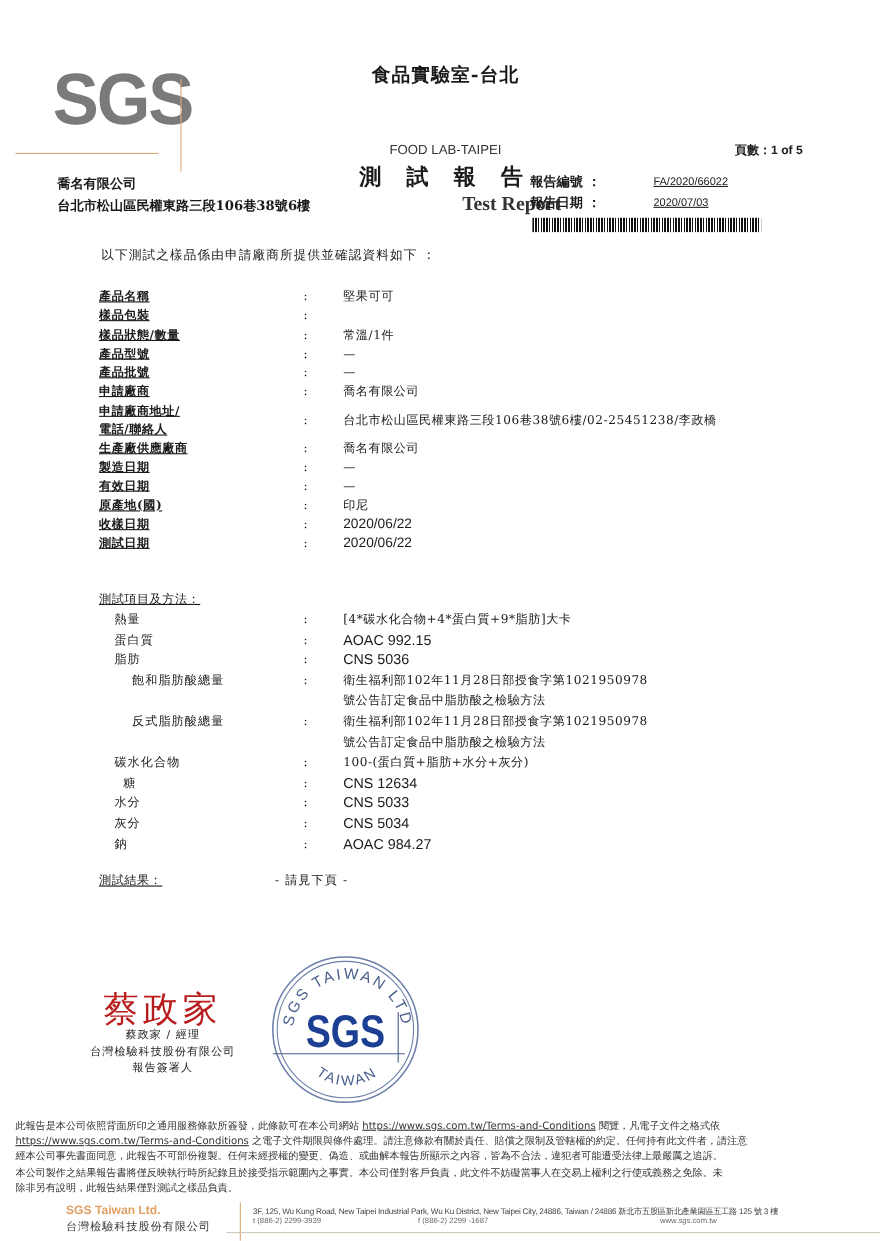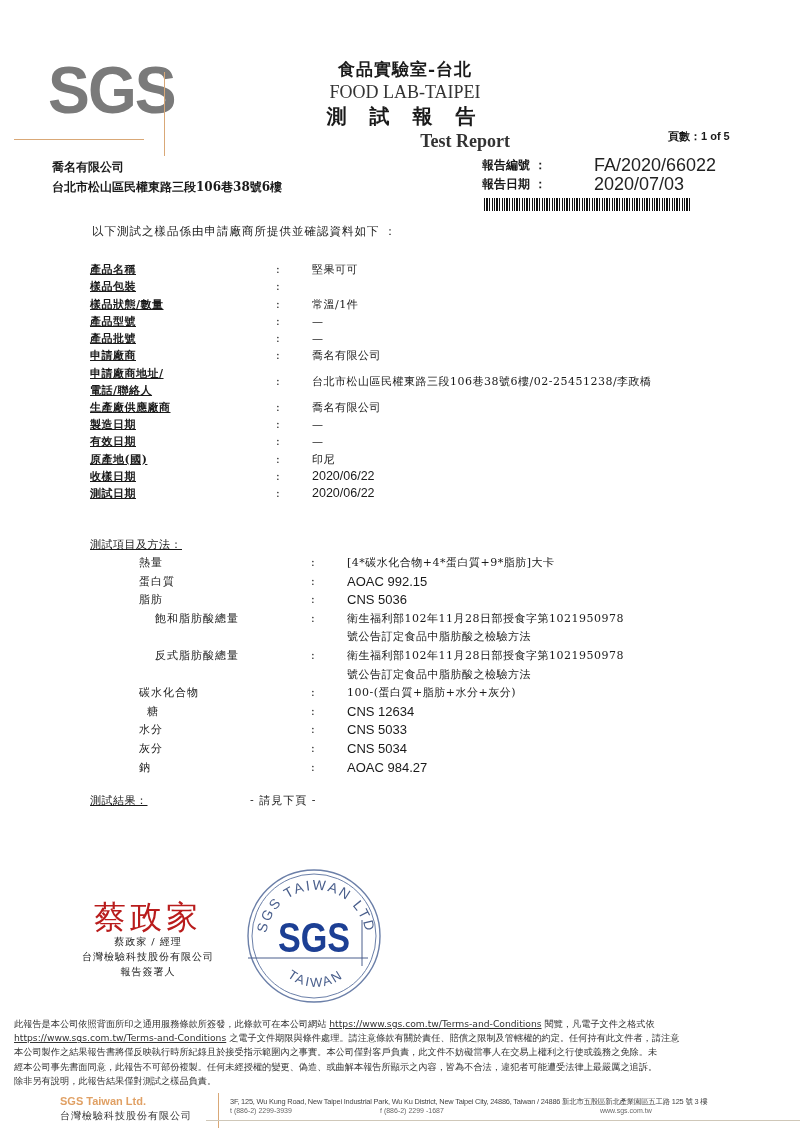--- a/index.html
+++ b/index.html
@@ -10,54 +10,54 @@
 
   
   .logo { left: 48px; top: 60px; width: 120px; height: 64px; }
   .logo-text { position: absolute; left: 0; top: -2px; font-family: "Liberation Sans", sans-serif; font-weight: bold; font-size: 66px; letter-spacing: -2px; color: #7a7a7a; line-height: 64px; transform: scaleX(0.95); transform-origin: left; }
   .logo-hline { position: absolute; left: -34px; top: 79px; width: 130px; height: 1px; background: #d9a877; }
   .logo-vline { position: absolute; left: 116px; top: 12px; width: 1px; height: 84px; background: #d9a877; }
 
   
   .title-block { left: 300px; top: 58px; width: 210px; text-align: center; }
   .t-cn1 { font-size: 17px; font-weight: bold; letter-spacing: 1px; line-height: 22px; }
-  .t-en1 { font-family: Liberation Serif, serif; font-size: 18px; line-height: 24px; color: #333; }
+  .t-en1 { font-family: Liberation Sans, sans-serif; font-size: 12px; line-height: 24px; color: #333; margin-top: 44px; }
   .t-cn2 { font-size: 20px; font-weight: bold; letter-spacing: 8px; line-height: 24px; }
   .t-en2 { font-family: "Liberation Serif", serif; font-size: 18px; font-weight: bold; line-height: 26px; color: #333; text-align: right; }
 
   .page-count { left: 668px; top: 129px; font-family: "Liberation Sans", sans-serif; font-size: 11px; font-weight: bold; }
 
   
   .client { left: 52px; top: 157px; font-size: 12px; font-weight: bold; line-height: 20px; }
 
   
   .meta { left: 482px; top: 156px; font-size: 12px; line-height: 19px; }
   .meta-row { display: flex; }
   .meta-label { width: 112px; font-weight: bold; }
-  .meta-val { font-family: "Liberation Sans", sans-serif; font-size: 18px; color: #222; }
+  .meta-val { font-family: "Liberation Sans", sans-serif; font-size: 10px; color: #222; text-decoration: underline; }
   .barcode { left: 484px; top: 198px; width: 208px; height: 13px;
     background: repeating-linear-gradient(90deg, #111 0 1px, #fff 1px 2px, #111 2px 4px, #fff 4px 5px, #111 5px 6px, #fff 6px 8px, #111 8px 9px, #fff 9px 10px); }
 
   .intro { left: 92px; top: 224px; font-size: 11.5px; letter-spacing: 1px; }
 
   
   .fields { left: 90px; top: 261px; width: 640px; }
   .frow { display: flex; align-items: flex-start; font-size: 11px; line-height: 17.3px; }
   .flabel { width: 186px; font-weight: bold; text-decoration: underline; letter-spacing: 0.5px; }
   .fcolon { width: 36px; text-align: left; }
   .fval { flex: 1; letter-spacing: 0.5px; }
   .fval.num { font-family: "Liberation Sans", sans-serif; font-size: 12.5px; letter-spacing: 0; }
   .frow.tall { line-height: 17px; }
   .frow.tall .fcolon, .frow.tall .fval { padding-top: 8px; }
 
   
   .tests-title { left: 90px; top: 537px; font-size: 11px; text-decoration: underline; letter-spacing: 0.5px; }
   .tests { left: 104px; top: 554px; width: 640px; }
   .trow { display: flex; font-size: 11px; line-height: 18.6px; }
-  .tlabel { width: 172px; letter-spacing: 1px; margin-left: 35px; }
+  .tlabel { width: 172px; letter-spacing: 1px; }
   .tlabel.l1 { padding-left: 0; }
   .tlabel.l2 { padding-left: 16px; }
   .tlabel.l3 { padding-left: 8px; }
   .tcolon { width: 36px; }
   .tval { flex: 1; letter-spacing: 0.5px; }
   .tval.num { font-family: "Liberation Sans", sans-serif; font-size: 13px; letter-spacing: 0; }
 
   .result { left: 90px; top: 793px; font-size: 11px; display: flex; }
   .result-label { text-decoration: underline; width: 160px; letter-spacing: 0.5px; }
   .result-val { letter-spacing: 1px; }
@@ -283,22 +283,22 @@
     <line x1="118" y1="52" x2="118" y2="98" stroke="#4a5f8c" stroke-width="1"></line>
     <text font-family="Liberation Sans, sans-serif" font-size="13" fill="#4a5f8c" letter-spacing="2">
       <textPath href="#arcBot" startOffset="50%" text-anchor="middle">TAIWAN</textPath>
     </text>
   </svg>
 </div>
 
 <div class="abs disclaimer">
   <div><span>此報告是本公司依照背面所印之通用服務條款所簽發，此條款可在本公司網站 </span><a>https://www.sgs.com.tw/Terms-and-Conditions</a><span> 閱覽，凡電子文件之格式依</span></div>
   <div><a>https://www.sgs.com.tw/Terms-and-Conditions</a><span> 之電子文件期限與條件處理。請注意條款有關於責任、賠償之限制及管轄權的約定。任何持有此文件者，請注意</span></div>
+  <div>經本公司事先書面同意，此報告不可部份複製。任何未經授權的變更、偽造、或曲解本報告所顯示之內容，皆為不合法，違犯者可能遭受法律上最嚴厲之追訴。</div>
   <div>本公司製作之結果報告書將僅反映執行時所紀錄且於接受指示範圍內之事實。本公司僅對客戶負責，此文件不妨礙當事人在交易上權利之行使或義務之免除。未</div>
-  <div>經本公司事先書面同意，此報告不可部份複製。任何未經授權的變更、偽造、或曲解本報告所顯示之內容，皆為不合法，違犯者可能遭受法律上最嚴厲之追訴。</div>
   <div>除非另有說明，此報告結果僅對測試之樣品負責。</div>
 </div>
 
 <div class="abs foot-left">
   <div class="foot-name">SGS Taiwan Ltd.</div>
   <div class="foot-cn">台灣檢驗科技股份有限公司</div>
 </div>
 <div class="abs foot-vline"></div>
 <div class="abs foot-hline"></div>
 <div class="abs foot-addr">3F, 125, Wu Kung Road, New Taipei Industrial Park, Wu Ku District, New Taipei City, 24886, Taiwan /  24886 新北市五股區新北產業園區五工路 125 號 3 樓</div>

